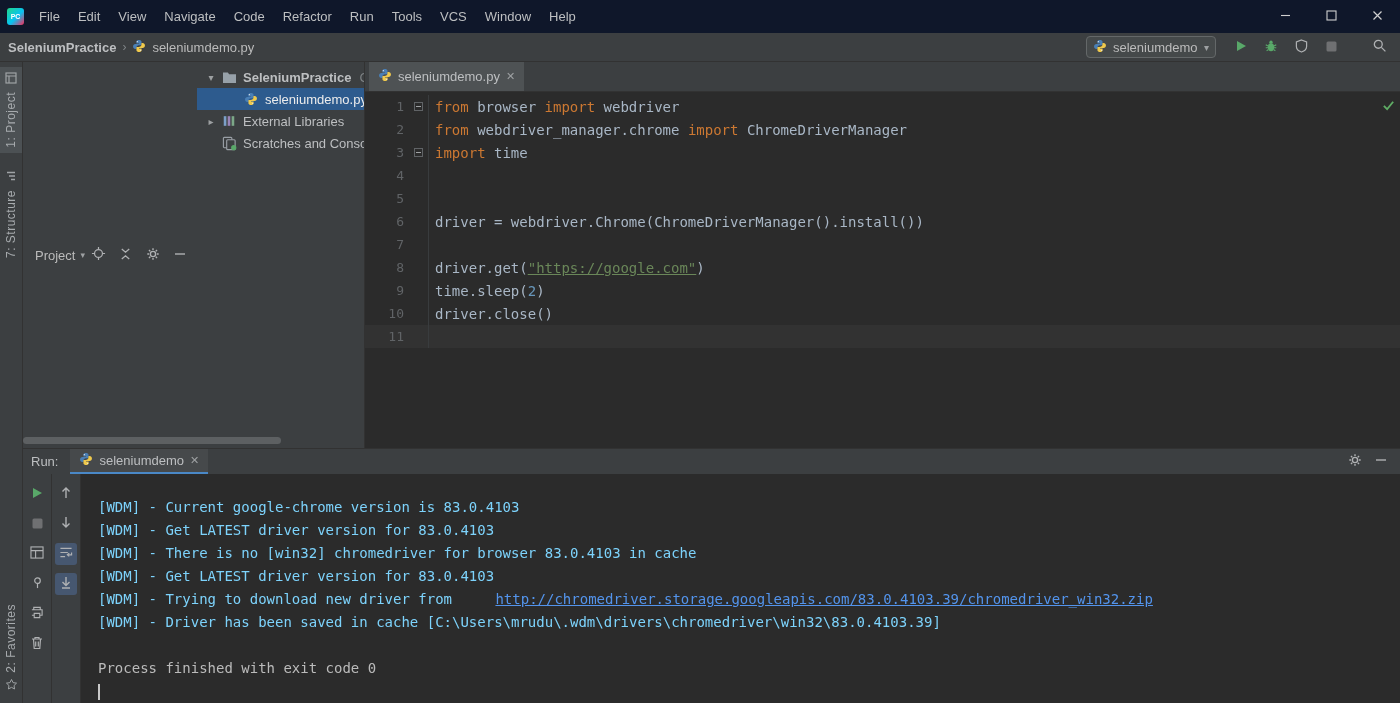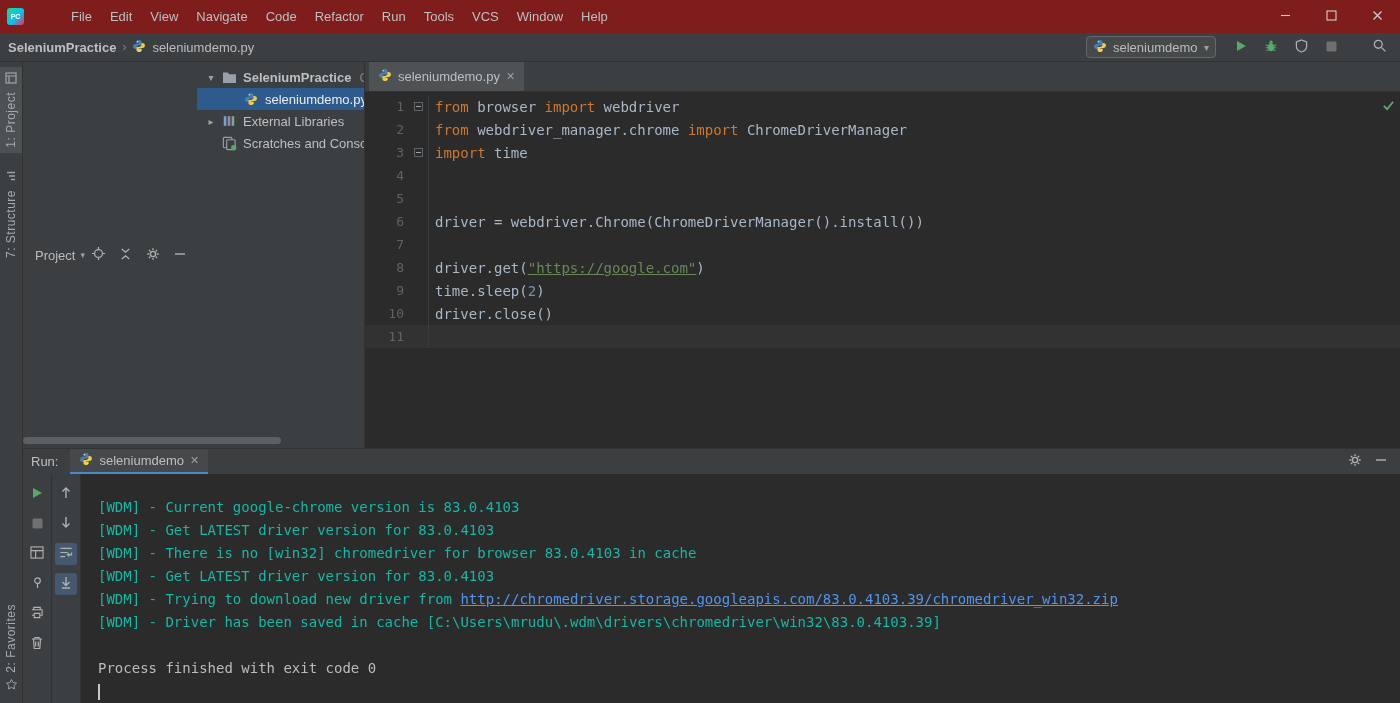--- a/index.html
+++ b/index.html
@@ -1,21 +1,21 @@
 <!DOCTYPE html>
 <html><head>
 <meta charset="utf-8">
 <style>
   * { margin:0; padding:0; box-sizing:border-box; }
   html,body { width:1400px; height:703px; overflow:hidden; background:#2b2b2b;
               font-family:"Liberation Sans", sans-serif; font-size:13px; color:#bbbbbb; }
   .window { width:1400px; height:703px; display:flex; flex-direction:column; background:#3c3f41; }
 
   
-  .titlebar { flex:0 0 33px; background:#7f1d1d; display:flex; align-items:center; position:relative;gap:32px; }
+  .titlebar { flex:0 0 33px; background:#0f172a; display:flex; align-items:center; position:relative; }
   .app-logo { width:17px; height:17px; margin:0 6px 0 7px; border-radius:3px; flex:0 0 17px;
               background:linear-gradient(135deg,#21d789 0%,#07c3f2 55%,#fe2857 100%);
               color:#fff; font-size:7px; font-weight:bold; display:flex; align-items:center; justify-content:center; }
   .menubar { display:flex; height:100%; }
   .menu-item { padding:0 9px; line-height:33px; color:#bdbfc1; }
   .win-title { position:absolute; left:50%; transform:translateX(-50%); color:#9da0a2; white-space:nowrap; pointer-events:none; }
   .win-controls { margin-left:auto; display:flex; height:100%; }
   .win-btn { width:46px; display:flex; align-items:center; justify-content:center; }
 
   
@@ -83,23 +83,23 @@
   .run-header { flex:0 0 25px; background:#3c3f41; display:flex; align-items:center; padding-left:8px; }
   .run-label { margin-right:12px; color:#bdbfc1; }
   .run-tab { height:25px; background:#46494b; border-bottom:2px solid #4a88c7; display:flex; align-items:center; gap:6px; padding:0 9px; color:#bdbfc1; }
   .run-header-icons { margin-left:auto; display:flex; align-items:center; padding-right:6px; }
   .run-body { flex:1; min-height:0; display:flex; background:#2b2b2b; }
   .run-toolbar { flex:0 0 29px; background:#3c3f41; border-right:1px solid #323232; display:flex; flex-direction:column; align-items:center; padding-top:9px; gap:8px; }
   .rt-btn { width:22px; height:22px; border-radius:3px; display:flex; align-items:center; justify-content:center; }
   .rt-btn.active { background:rgba(86,125,190,.38); }
   .console { flex:1; min-width:0; overflow:hidden; font-family:"DejaVu Sans Mono", monospace; font-size:14px; padding:22px 0 0 17px; }
   .console-line { height:23px; line-height:23px; white-space:pre; }
-  .tk-err { color:#14b8a6; }
+  .tk-err { color:#7dd3fc; }
   .tk-out { color:#bbbbbb; }
-  .tk-link { color:#5394ec; text-decoration:underline; }
+  .tk-link { color:#5394ec; text-decoration:underline;margin-left:35px; }
   .caret-bar { display:inline-block; width:2px; height:16px; background:#c8c8c8; vertical-align:middle; }
 </style>
 </head>
 <body>
 
 <div class="window">
 
   <header class="titlebar">
     <div class="app-logo">PC</div>
     <nav class="menubar" id="menubar">

